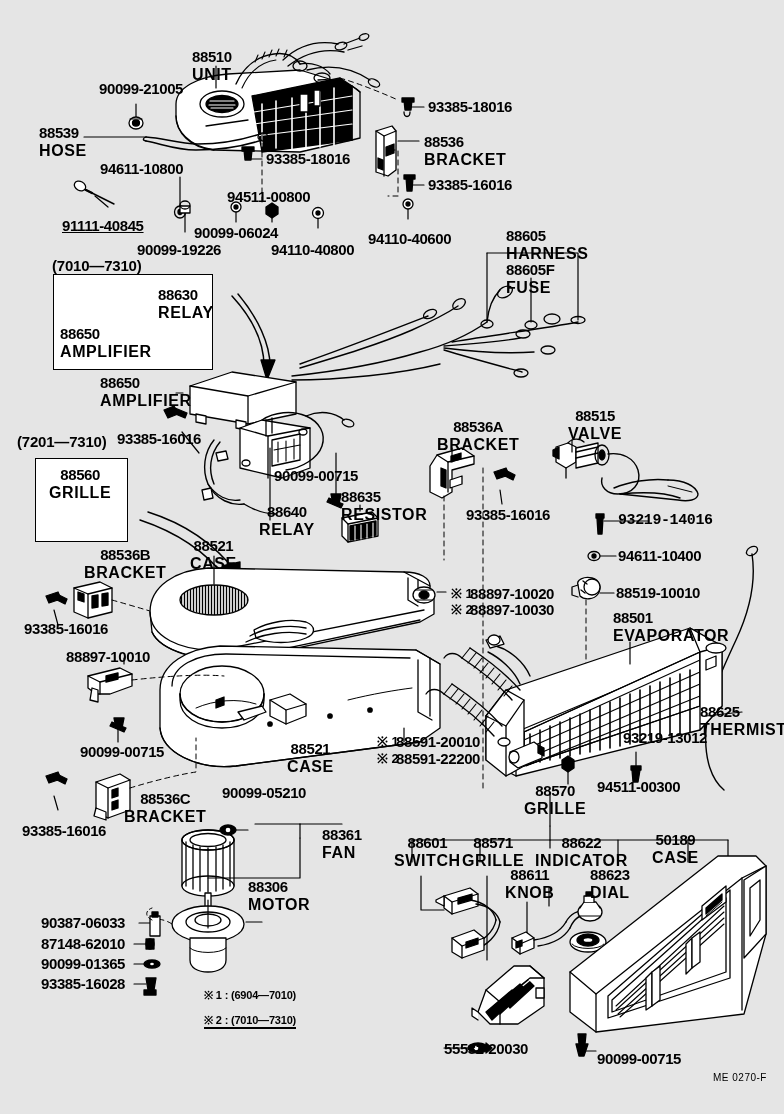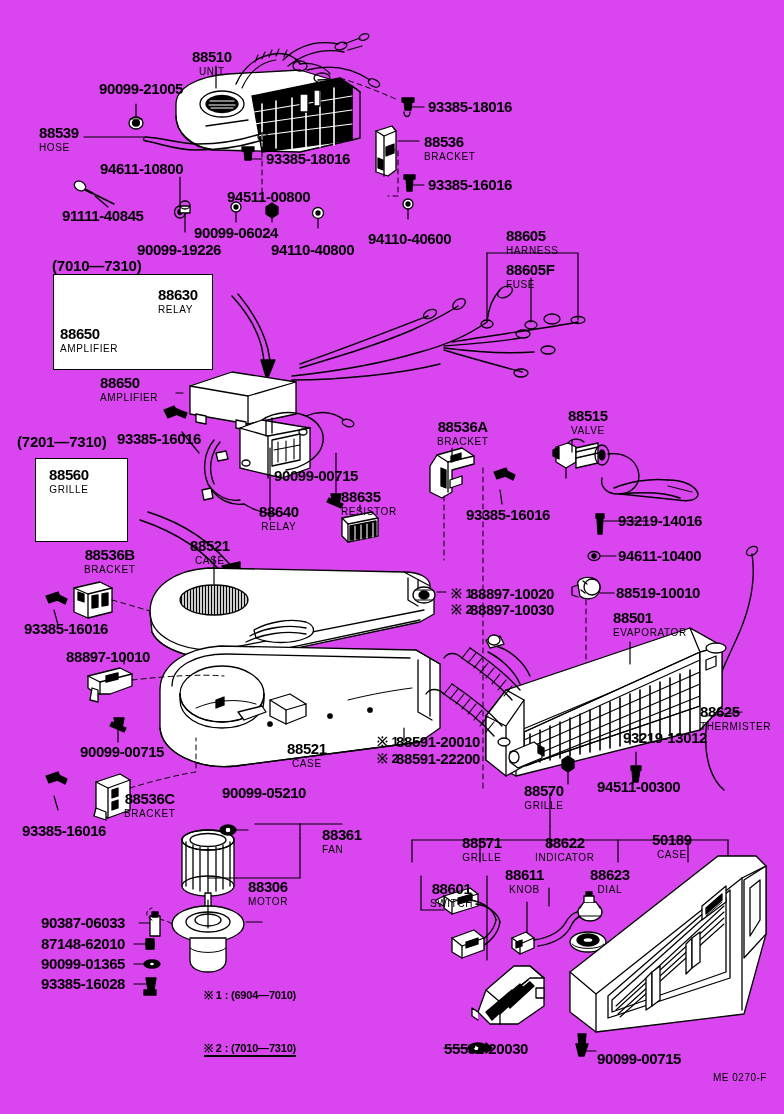--- a/index.html
+++ b/index.html
@@ -1,21 +1,21 @@
 <!DOCTYPE html>
 <html><head>
 <meta charset="utf-8">
 <style>
   html,body{margin:0;padding:0;background:#fff;}
   body{font-family:"Liberation Sans", sans-serif;}
-  #sheet{position:relative;width:784px;height:1114px;background:#d946ef;overflow:hidden;}
+  #sheet{position:relative;width:784px;height:1114px;background:#e5e5e5;overflow:hidden;}
   #sheet svg.art{position:absolute;left:0;top:0;width:784px;height:1114px;pointer-events:none;}
   .lbl{position:absolute;color:#000;white-space:nowrap;line-height:1.0;}
   .pn{font-size:15px;font-weight:bold;letter-spacing:-0.4px;}
-  .nm{font-size:10px;font-weight:normal;letter-spacing:0.6px;}
+  .nm{font-size:16px;font-weight:bold;letter-spacing:0.6px;}
   .grp{position:absolute;}
   .grp .pn{position:static;display:block;}
   .grp .nm{position:static;display:block;margin-top:1px;}
   .rng{font-size:15px;font-weight:bold;letter-spacing:-0.2px;}
   .note{font-size:11px;font-weight:bold;letter-spacing:-0.2px;}
   .foot{font-size:10px;font-weight:normal;letter-spacing:0.5px;}
   .star{font-size:13px;font-weight:bold;}
   .ctr{text-align:center;}
   .boxf{position:absolute;border:1.6px solid #000;background:#fff;}
   .uline{border-bottom:2px solid #000;padding-bottom:1px;}
@@ -680,21 +680,21 @@
   </div>
 
   <div class="lbl pn" style="left:99px;top:81px;">90099-21005</div>
 
   <div class="grp" style="left:39px;top:124px;">
     <span class="pn">88539</span>
     <span class="nm">HOSE</span>
   </div>
 
   <div class="lbl pn" style="left:100px;top:161px;">94611-10800</div>
-  <div class="lbl pn" style="left:62px;top:208px;">91111-40845</div>
+  <div class="lbl pn" style="left:62px;top:218px;text-decoration:underline;">91111-40845</div>
   <div class="lbl pn" style="left:137px;top:242px;">90099-19226</div>
   <div class="lbl pn" style="left:194px;top:225px;">90099-06024</div>
   <div class="lbl pn" style="left:227px;top:189px;">94511-00800</div>
   <div class="lbl pn" style="left:271px;top:242px;">94110-40800</div>
   <div class="lbl pn" style="left:368px;top:231px;">94110-40600</div>
   <div class="lbl pn" style="left:428px;top:99px;">93385-18016</div>
   <div class="lbl pn" style="left:266px;top:151px;">93385-18016</div>
 
   <div class="grp" style="left:424px;top:133px;">
     <span class="pn">88536</span>
@@ -747,21 +747,21 @@
     <span class="nm">BRACKET</span>
   </div>
 
   <div class="lbl pn" style="left:466px;top:507px;">93385-16016</div>
 
   <div class="grp ctr" style="left:568px;top:407px;">
     <span class="pn">88515</span>
     <span class="nm">VALVE</span>
   </div>
 
-  <div class="lbl pn" style="left:618px;top:513px;">93219-14016</div>
+  <div class="lbl pn" style="left:618px;top:513px;font-family:Liberation Mono, monospace;">93219-14016</div>
   <div class="lbl pn" style="left:618px;top:548px;">94611-10400</div>
   <div class="lbl pn" style="left:616px;top:585px;">88519-10010</div>
 
   <div class="grp" style="left:613px;top:609px;">
     <span class="pn">88501</span>
     <span class="nm">EVAPORATOR</span>
   </div>
 
   <div class="grp" style="left:700px;top:703px;">
     <span class="pn">88625</span>
@@ -829,21 +829,21 @@
   <div class="grp" style="left:248px;top:878px;">
     <span class="pn">88306</span>
     <span class="nm">MOTOR</span>
   </div>
 
   <div class="lbl pn" style="left:41px;top:915px;">90387-06033</div>
   <div class="lbl pn" style="left:41px;top:936px;">87148-62010</div>
   <div class="lbl pn" style="left:41px;top:956px;">90099-01365</div>
   <div class="lbl pn" style="left:41px;top:976px;">93385-16028</div>
 
-  <div class="grp ctr" style="left:394px;top:880px;margin-left:36px;">
+  <div class="grp ctr" style="left:394px;top:834px;">
     <span class="pn">88601</span>
     <span class="nm">SWITCH</span>
   </div>
   <div class="grp ctr" style="left:462px;top:834px;">
     <span class="pn">88571</span>
     <span class="nm">GRILLE</span>
   </div>
   <div class="grp ctr" style="left:535px;top:834px;">
     <span class="pn">88622</span>
     <span class="nm">INDICATOR</span>
@@ -862,21 +862,21 @@
   </div>
 
   <div class="lbl pn" style="left:444px;top:1041px;">55532-20030</div>
   <div class="lbl pn" style="left:597px;top:1051px;">90099-00715</div>
 
   <div class="lbl note" style="left:204px;top:990px;">
     <span>※ 1</span>
     <span>:</span>
     <span>(6904—7010)</span>
   </div>
-  <div class="lbl note uline" style="left:204px;top:1015px;margin-top:28px;">
+  <div class="lbl note uline" style="left:204px;top:1015px;">
     <span>※ 2</span>
     <span>:</span>
     <span>(7010—7310)</span>
   </div>
 
   <div class="lbl foot" style="left:713px;top:1073px;">ME 0270-F</div>
 
 </div>
 
 </body></html>

